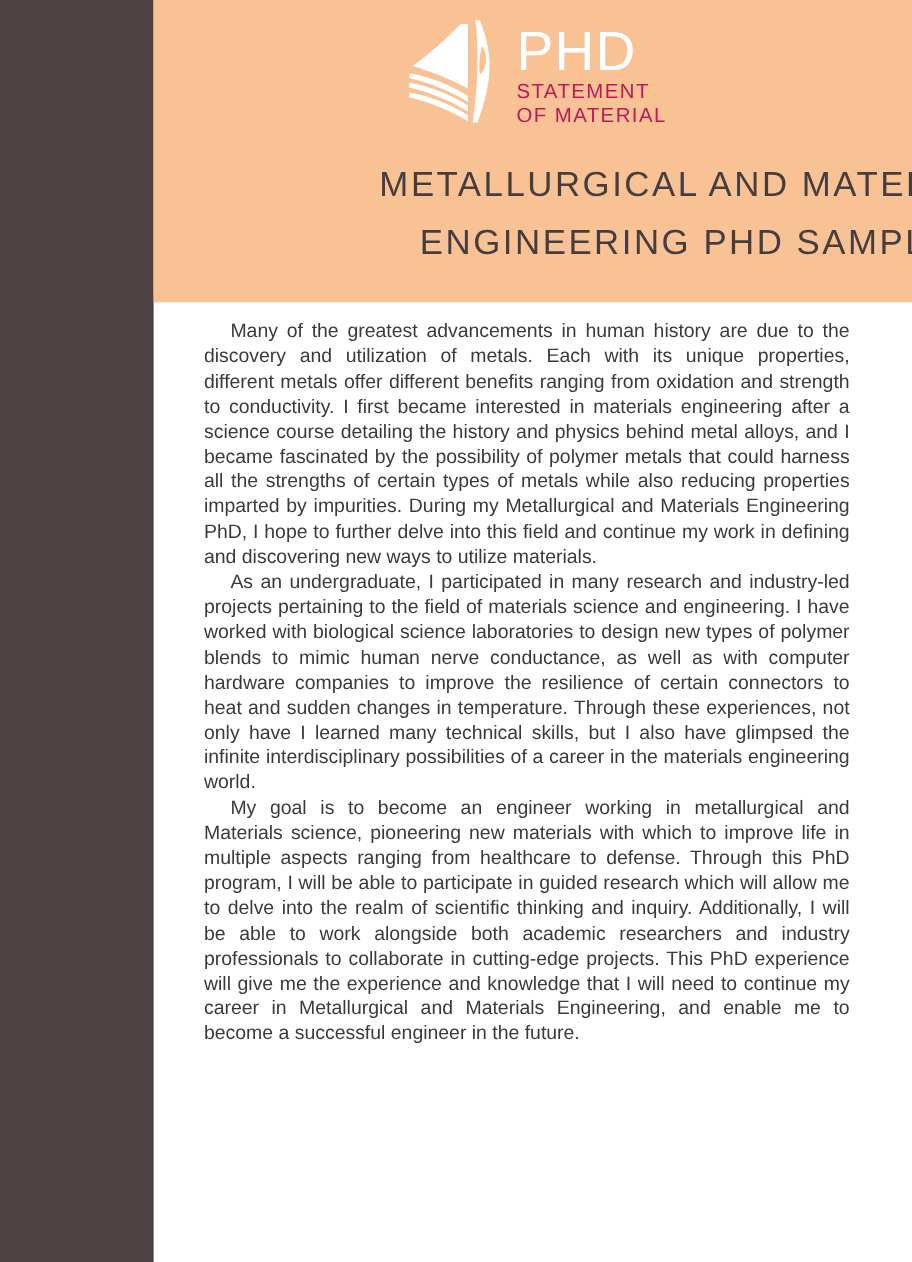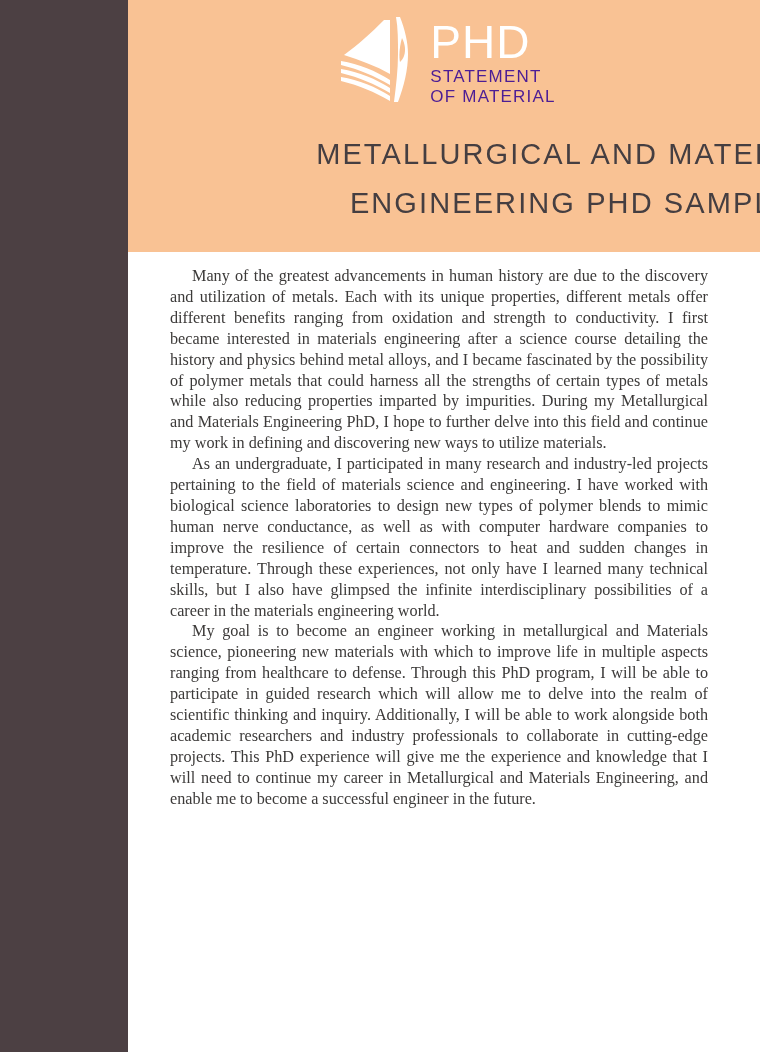--- a/index.html
+++ b/index.html
@@ -75,21 +75,21 @@
     font-size: 46px;
     line-height: 44px;
     color: #ffffff;
     letter-spacing: 1px;
     font-weight: 400;
   }
   .logo-sub1, .logo-sub2 {
     font-family: "Liberation Sans", sans-serif;
     font-size: 17px;
     line-height: 20px;
-    color: #4c1d95;
+    color: #be185d;
     letter-spacing: 1.2px;
     font-weight: 400;
   }
   .logo-sub1 { margin-top: 3px; }
 
   
   .doc-title {
     position: absolute;
     left: 128px;
     top: 130px;
@@ -104,21 +104,21 @@
     white-space: pre-line;
   }
 
   
   .body-copy {
     position: absolute;
     left: 170px;
     top: 266px;
     width: 538px;
     color: #3c3a39;
-    font-family: Liberation Serif, serif;
+    font-family: Liberation Sans, sans-serif;
     font-size: 16.2px;
     line-height: 20.9px;
     text-align: justify;
     text-justify: inter-word;
   }
   .body-copy p {
     margin: 0;
     text-indent: 22px;
   }
   .body-copy p:last-child {

